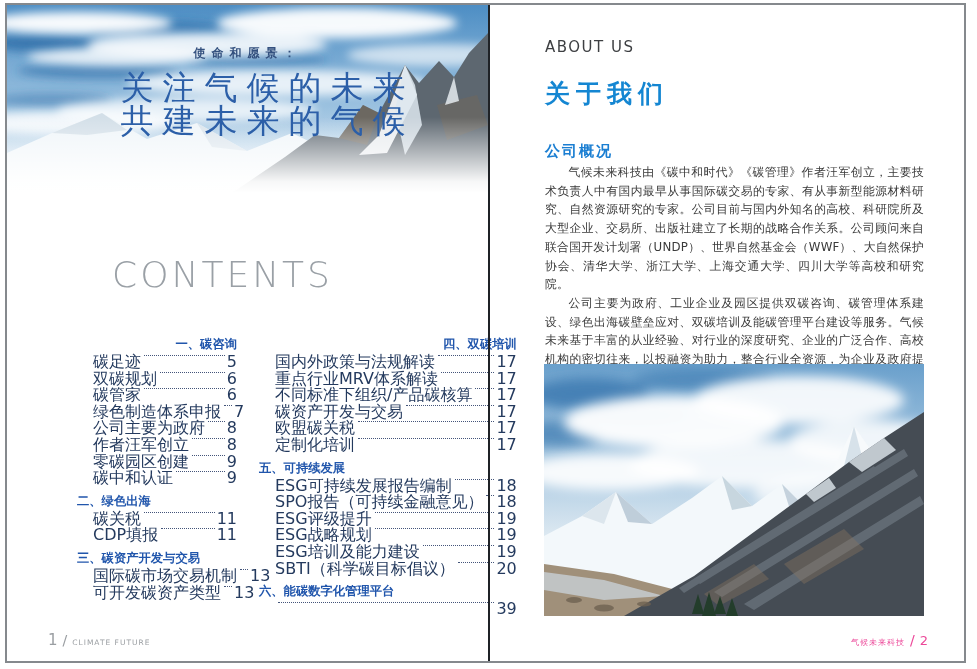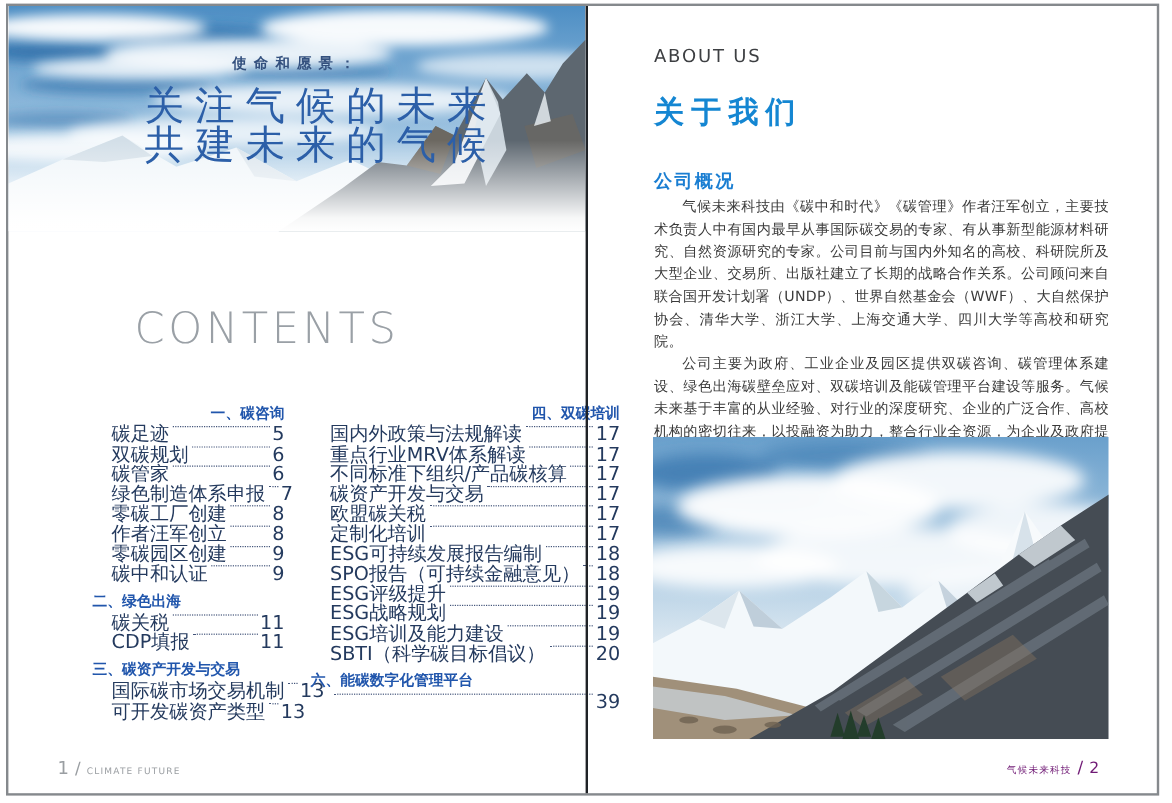--- a/index.html
+++ b/index.html
@@ -55,22 +55,22 @@
   .section-heading { position:absolute; left:55px; top:137px; font-size:15px; font-weight:700;
                      color:#1a7ed2; letter-spacing:2px; }
 
   .body-text { position:absolute; left:55px; top:158px; width:379px; }
   .body-text p { text-indent:2em; font-size:11.8px; line-height:18.7px; color:#3a3a3a;
                  text-align:justify; letter-spacing:0.2px; }
 
   .photo { position:absolute; left:54px; top:359px; width:380px; height:252px; overflow:hidden; }
   .photo svg { display:block; width:100%; height:100%; }
 
-  .footer-right { position:absolute; top:627px; right:52px; display:flex; align-items:baseline;
-                  gap:5px; color:#701a75; }
+  .footer-right { position:absolute; top:627px; right:40px; display:flex; align-items:baseline;
+                  gap:5px; color:#ec4899; }
   .fr-brand { font-size:8px; letter-spacing:1px; }
   .fr-sep { font-size:14px; }
   .fr-num { font-size:13px; }
 </style>
 </head>
 <body>
 
 <div class="spread">
 
   <div class="page-left">
@@ -156,21 +156,21 @@
               <span class="toc-page">6</span>
             </div>
 
             <div class="toc-row">
               <span class="toc-label">绿色制造体系申报</span>
               <span class="toc-dots"></span>
               <span class="toc-page">7</span>
             </div>
 
             <div class="toc-row">
-              <span class="toc-label">零碳工厂创建</span>
+              <span class="toc-label">公司主要为政府</span>
               <span class="toc-dots"></span>
               <span class="toc-page">8</span>
             </div>
 
             <div class="toc-row">
               <span class="toc-label">作者汪军创立</span>
               <span class="toc-dots"></span>
               <span class="toc-page">8</span>
             </div>
 
@@ -259,20 +259,21 @@
             </div>
 
             <div class="toc-row">
               <span class="toc-label">定制化培训</span>
               <span class="toc-dots"></span>
               <span class="toc-page">17</span>
             </div>
 
         </div>
         <div class="toc-section">
+          <div class="toc-heading">五、可持续发展</div>
 
             <div class="toc-row">
               <span class="toc-label">ESG可持续发展报告编制</span>
               <span class="toc-dots"></span>
               <span class="toc-page">18</span>
             </div>
 
             <div class="toc-row">
               <span class="toc-label">SPO报告（可持续金融意见）</span>
               <span class="toc-dots"></span>

